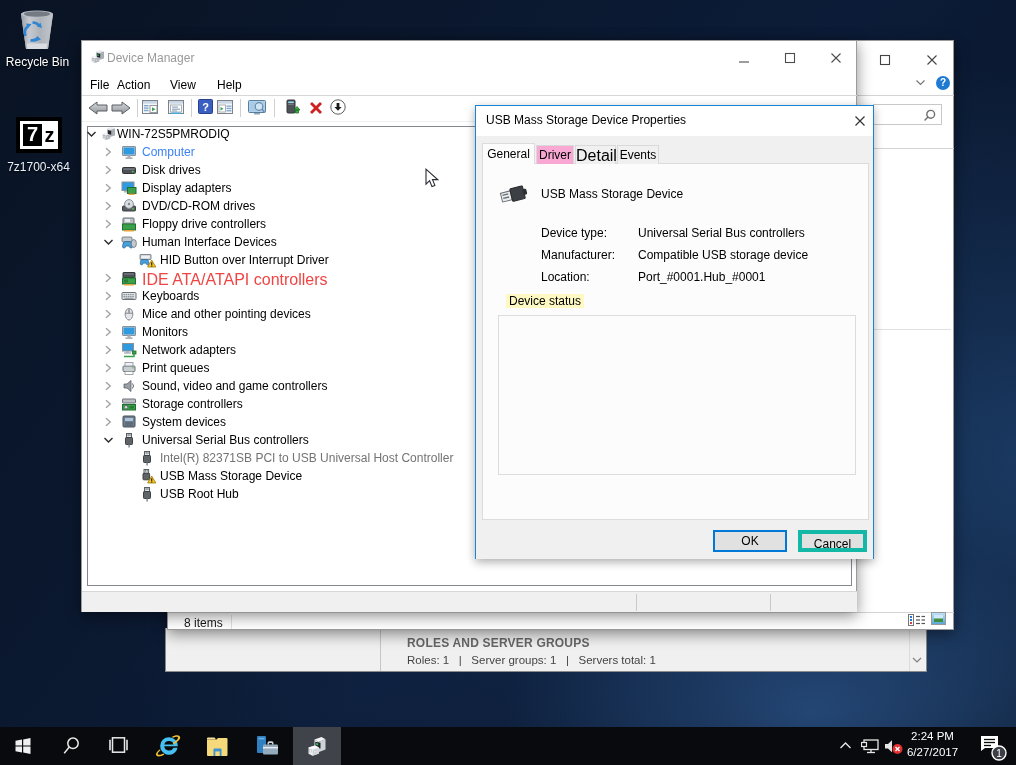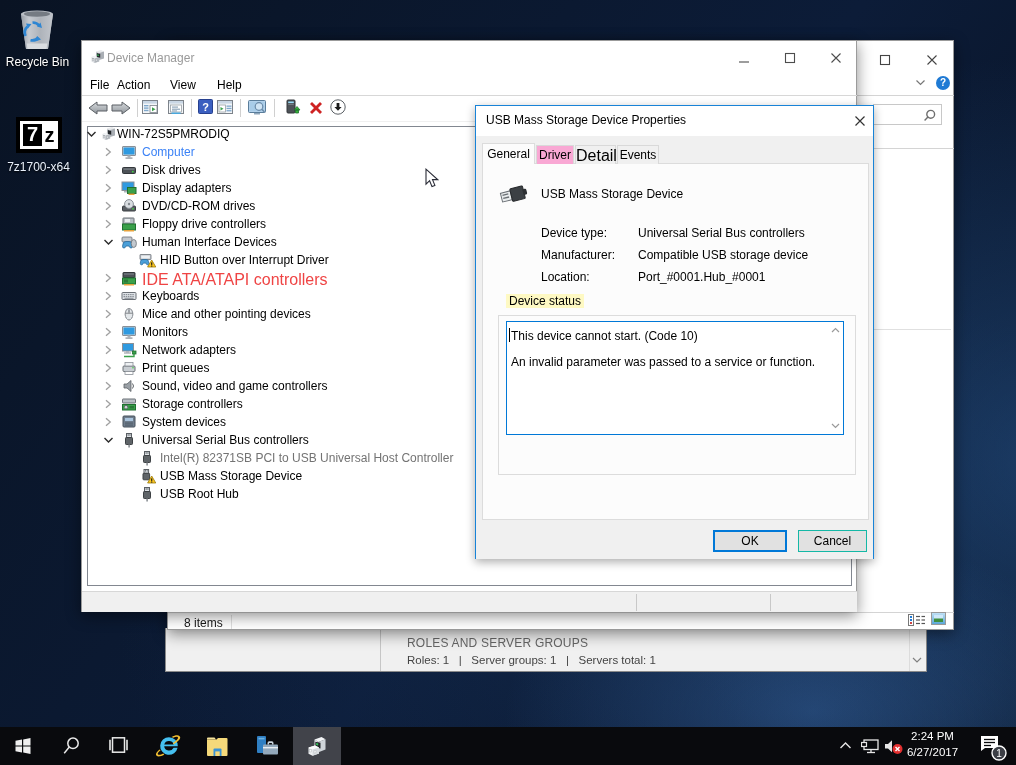--- a/index.html
+++ b/index.html
@@ -49,21 +49,21 @@
   <div class="abs" style="left:16px;top:117px;width:46px;height:36px;background:#000;">
     <div class="abs" style="left:4px;top:4px;right:4px;bottom:4px;background:#fff"></div>
     <div class="abs" style="left:7px;top:7px;width:19px;height:22px;background:#000;color:#fff;font-weight:bold;font-size:20px;text-align:center;line-height:21px">7</div>
     <div class="abs" style="left:26px;top:5px;width:15px;height:24px;color:#000;font-weight:bold;font-size:20px;text-align:center;line-height:26px">z</div>
   </div>
   <div class="abs" style="left:0px;top:160px;width:77px;text-align:center;color:#e8f0fb;font-size:12px;text-shadow:0 1px 2px #000">7z1700-x64</div>
 </div>
 
 <div class="abs" style="left:165px;top:628px;width:762px;height:44px;background:#f0f0f0;border:1px solid #8a8a8a;border-top:none">
   <div class="abs" style="left:214px;top:0;width:1px;height:43px;background:#c6c6c6"></div>
-  <div class="abs" style="left:241px;top:8px;font-size:12px;font-weight:normal;color:#666;letter-spacing:0.2px">ROLES AND SERVER GROUPS</div>
+  <div class="abs" style="left:241px;top:8px;font-size:12px;font-weight:bold;color:#666;letter-spacing:0.2px">ROLES AND SERVER GROUPS</div>
   <div class="abs" style="left:241px;top:26px;font-size:11.5px;color:#444">Roles: 1&nbsp;&nbsp; | &nbsp;&nbsp;Server groups: 1&nbsp;&nbsp; | &nbsp;&nbsp;Servers total: 1</div>
   <div class="abs" style="right:0;top:0;width:17px;height:43px;background:#f0f0f0;border-left:1px solid #dcdcdc"></div>
   <svg class="abs" style="right:3px;top:28px" width="12" height="8" viewBox="0 0 12 8">
       <path d="M2 2 L6 6 L10 2" fill="none" stroke="#808080" stroke-width="1.2"></path>
     </svg>
 </div>
 
 <div class="win" style="left:167px;top:40px;width:787px;height:590px">
 
   <svg class="abs" style="left:711px;top:13px" width="12" height="12" viewBox="0 0 12 12">
@@ -478,34 +478,23 @@
   <div class="abs t12" style="left:65px;top:120px">Device type:</div>
   <div class="abs t12" style="left:162px;top:120px">Universal Serial Bus controllers</div>
   <div class="abs t12" style="left:65px;top:142px">Manufacturer:</div>
   <div class="abs t12" style="left:162px;top:142px">Compatible USB storage device</div>
   <div class="abs t12" style="left:65px;top:164px">Location:</div>
   <div class="abs t12" style="left:162px;top:164px">Port_#0001.Hub_#0001</div>
 
   <div class="abs" style="left:22px;top:209px;width:358px;height:160px;border:1px solid #dcdcdc"></div>
   <div class="abs t12" style="left:30px;top:188px;background:#fef9c3;padding:0 3px">Device status</div>
 
-  <div class="abs" style="left:30px;top:215px;width:338px;height:114px;background:#fff;border:1px solid #0078d7">
-    <div class="abs t12" style="left:4px;top:7px">This device cannot start. (Code 10)</div>
-    <div class="abs t12" style="left:4px;top:33px">An invalid parameter was passed to a service or function.</div>
-    <div class="abs" style="left:2px;top:6px;width:1px;height:14px;background:#000"></div>
-    <svg class="abs" style="right:3px;top:5px" width="9" height="7" viewBox="0 0 9 7">
-        <path d="M1 5 L4.5 1.5 L8 5" fill="none" stroke="#9a9a9a" stroke-width="1.2"></path>
-      </svg>
-    <svg class="abs" style="right:3px;bottom:5px" width="9" height="7" viewBox="0 0 9 7">
-        <path d="M1 2 L4.5 5.5 L8 2" fill="none" stroke="#9a9a9a" stroke-width="1.2"></path>
-      </svg>
-  </div>
 
   <div class="abs" style="left:237px;top:424px;width:74px;height:22px;background:#e1e1e1;border:2px solid #0078d7;font-size:12px;text-align:center;line-height:19px">OK</div>
-  <div class="abs" style="left:322px;top:424px;width:69px;height:22px;background:#e1e1e1;border:1px solid #14b8a6;font-size:12px;text-align:center;line-height:20px">Cancel</div>
+  <div class="abs" style="left:322px;top:424px;width:69px;height:22px;background:#e1e1e1;border:4px solid #14b8a6;font-size:12px;text-align:center;line-height:20px">Cancel</div>
 </div>
 
 <div class="abs" style="left:0;top:727px;width:1016px;height:38px;background:#090a0d">
 
   <svg class="abs" style="left:15px;top:11px" width="16" height="16" viewBox="0 0 16 16">
     <g fill="#efefef">
         <path d="M0.5 2.8 L7 1.6 V7.4 H0.5 Z"></path>
         <path d="M8.2 1.4 L15.5 0.1 V7.4 H8.2 Z"></path>
         <path d="M0.5 8.6 H7 V14.4 L0.5 13.2 Z"></path>
         <path d="M8.2 8.6 H15.5 V15.9 L8.2 14.6 Z"></path>

